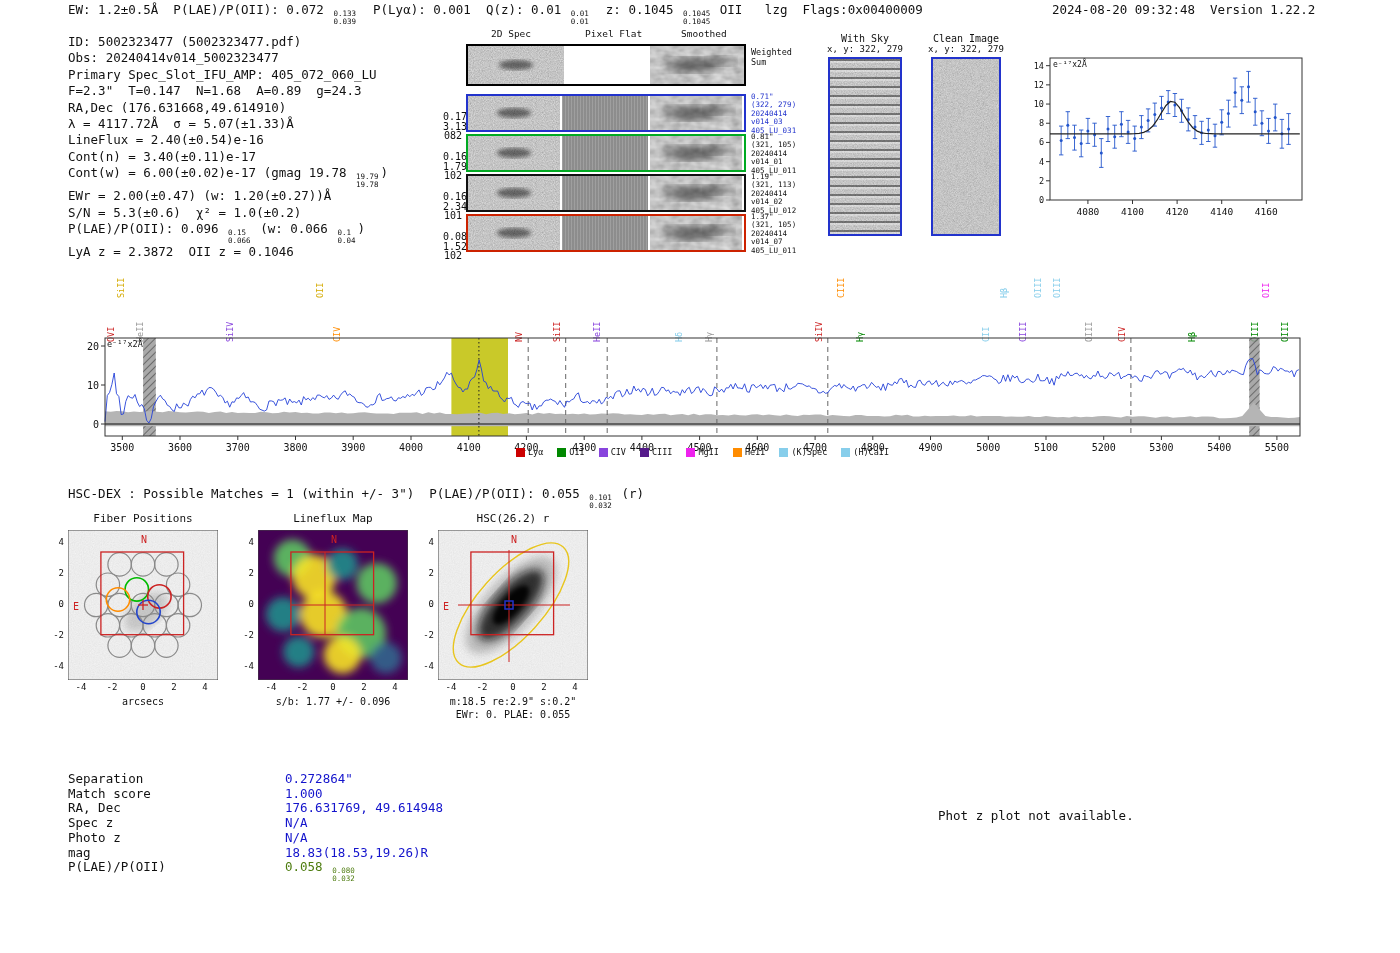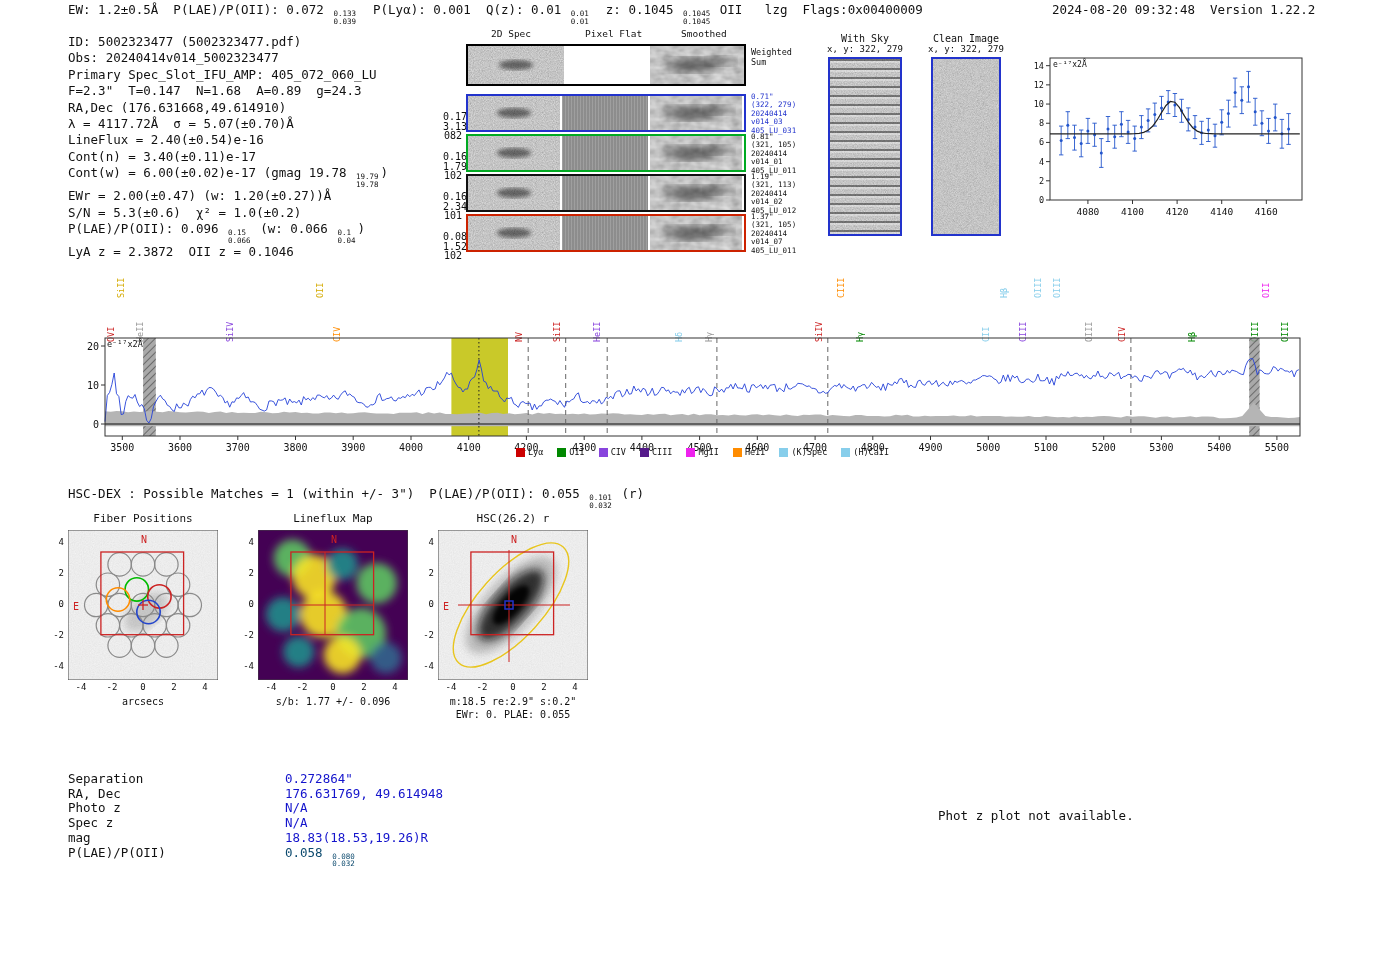--- a/index.html
+++ b/index.html
@@ -103,21 +103,21 @@
 
   <div class="abs hdr" style="left:68px;top:2px"><span>EW: 1.2±0.5Å  P(LAE)/P(OII): 0.072 </span><span class="frac"><span>0.133</span><span>0.039</span></span><span>  P(Lyα): 0.001  Q(z): 0.01 </span><span class="frac"><span>0.01</span><span>0.01</span></span><span>  z: 0.1045 </span><span class="frac"><span>0.1045</span><span>0.1045</span></span><span> OII   lzg  Flags:0x00400009</span></div>
   <div class="abs hdr" style="left:1052px;top:2px">2024-08-20 09:32:48  Version 1.22.2</div>
 
   <div id="info" class="abs" style="left:68px;top:34px">
       <div class="iline"><span>ID: 5002323477 (5002323477.pdf)</span></div>
       <div class="iline"><span>Obs: 20240414v014_5002323477</span></div>
       <div class="iline"><span>Primary Spec_Slot_IFU_AMP: 405_072_060_LU</span></div>
       <div class="iline"><span>F=2.3"  T=0.147  N=1.68  A=0.89  g=24.3</span></div>
       <div class="iline"><span>RA,Dec (176.631668,49.614910)</span></div>
-      <div class="iline"><span>λ = 4117.72Å  σ = 5.07(±0.70)Å</span></div>
+      <div class="iline"><span>λ = 4117.72Å  σ = 5.07(±1.33)Å</span></div>
       <div class="iline"><span>LineFlux = 2.40(±0.54)e-16</span></div>
       <div class="iline"><span>Cont(n) = 3.40(±0.11)e-17</span></div>
       <div class="iline"><span>Cont(w) = 6.00(±0.02)e-17 (gmag 19.78 </span><span class="frac"><span>19.79</span><span>19.78</span></span><span>)</span></div>
       <div class="iline"><span>EWr = 2.00(±0.47) (w: 1.20(±0.27))Å</span></div>
       <div class="iline"><span>S/N = 5.3(±0.6)  χ² = 1.0(±0.2)</span></div>
       <div class="iline"><span>P(LAE)/P(OII): 0.096 </span><span class="frac"><span>0.15</span><span>0.066</span></span><span> (w: 0.066 </span><span class="frac"><span>0.1</span><span>0.04</span></span><span>)</span></div>
       <div class="iline"><span>LyA z = 2.3872  OII z = 0.1046</span></div>
     </div>
 
   <div id="cutouts" class="abs" style="left:443px;top:28px;width:372px;height:232px">
@@ -629,21 +629,22 @@
       <span class="xtick" style="left:64px;top:172px">-2</span>
       <span class="xtick" style="left:95px;top:172px">0</span>
       <span class="xtick" style="left:126px;top:172px">2</span>
       <span class="xtick" style="left:157px;top:172px">4</span>
       <div class="pcap" style="left:20px;top:186px">m:18.5 re:2.9" s:0.2"</div>
       <div class="pcap" style="left:20px;top:199px">EWr: 0. PLAE: 0.055</div>
     </div>
 
   <div id="match" class="abs" style="left:68px;top:772px">
       <div class="mrow"><span class="mlabel">Separation</span><span class="mvalue" style="color:#1414cc"><span>0.272864"</span></span></div>
+      <div class="mrow"><span class="mlabel">Match score</span><span class="mvalue" style="color:#1414cc"><span>1.000</span></span></div>
       <div class="mrow"><span class="mlabel">RA, Dec</span><span class="mvalue" style="color:#1414cc"><span>176.631769, 49.614948</span></span></div>
+      <div class="mrow"><span class="mlabel">Spec z</span><span class="mvalue" style="color:#1414cc"><span>N/A</span></span></div>
       <div class="mrow"><span class="mlabel">Photo z</span><span class="mvalue" style="color:#1414cc"><span>N/A</span></span></div>
-      <div class="mrow"><span class="mlabel">Spec z</span><span class="mvalue" style="color:#1414cc"><span>N/A</span></span></div>
       <div class="mrow"><span class="mlabel">mag</span><span class="mvalue" style="color:#1414cc"><span>18.83(18.53,19.26)R</span></span></div>
-      <div class="mrow"><span class="mlabel">P(LAE)/P(OII)</span><span class="mvalue" style="color:#0c4a6e"><span>0.058 </span><span class="frac"><span>0.080</span><span>0.032</span></span></span></div>
+      <div class="mrow"><span class="mlabel">P(LAE)/P(OII)</span><span class="mvalue" style="color:#4d7c0f"><span>0.058 </span><span class="frac"><span>0.080</span><span>0.032</span></span></span></div>
     </div>
   <div class="abs hdr" style="left:938px;top:808px">Phot z plot not available.</div>
 
 </div>
 
 </body></html>

